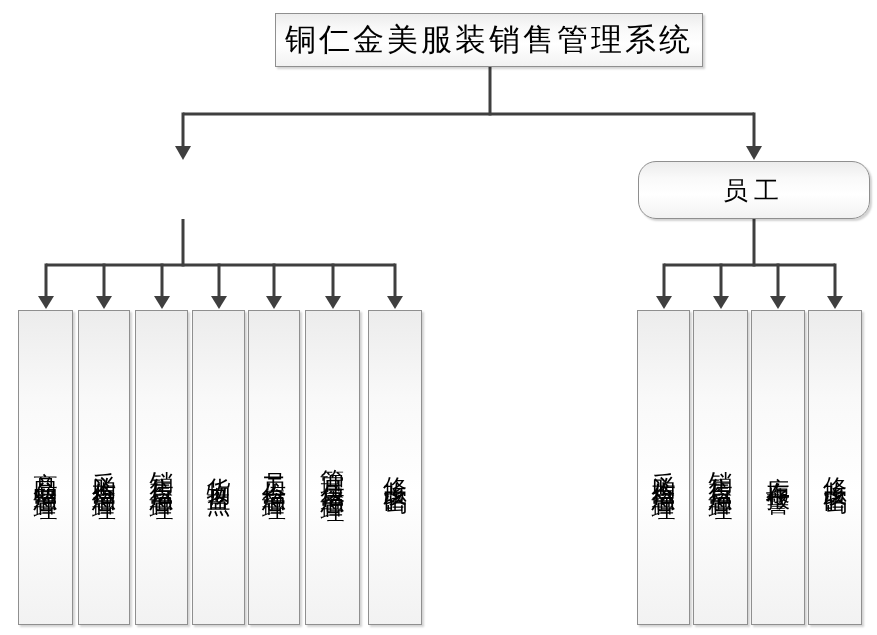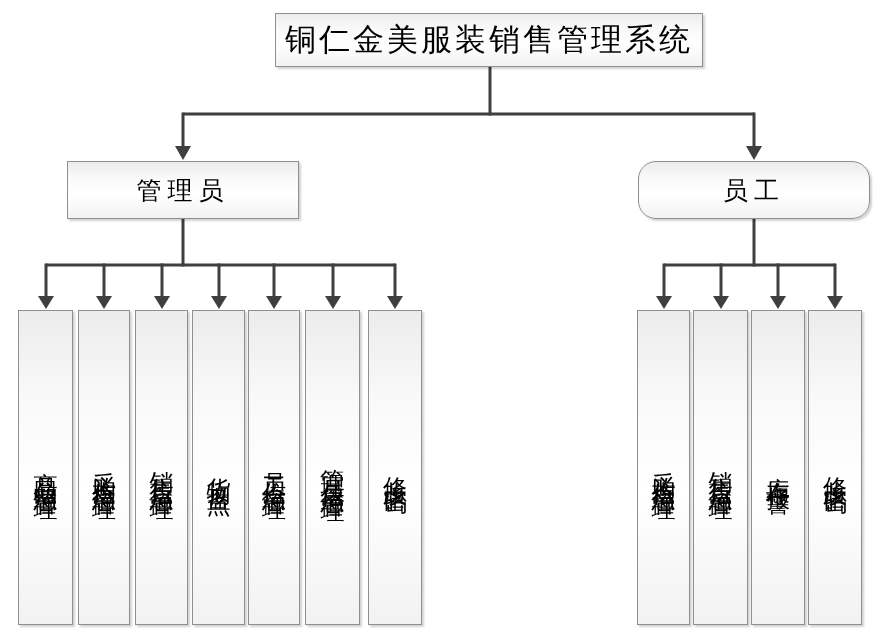--- a/index.html
+++ b/index.html
@@ -106,23 +106,20 @@
     <polygon class="ahead" points="656,296 672,296 664,309"></polygon>
     <polygon class="ahead" points="713,296 729,296 721,309"></polygon>
     <polygon class="ahead" points="770,296 786,296 778,309"></polygon>
     <polygon class="ahead" points="827,296 843,296 835,309"></polygon>
   </svg>
 
   <div class="node root">
     <span>铜仁金美服装销售管理系统</span>
   </div>
 
-  <div class="node branch admin">
-    <span>管理员</span>
-  </div>
   <div class="node branch staff">
     <span>员工</span>
   </div>
 
   <div class="node leaf" style="left:18px;width:55px">
     <span class="vtext">商品信息管理</span>
   </div>
   <div class="node leaf" style="left:78px;width:52px">
     <span class="vtext">采购信息管理</span>
   </div>

